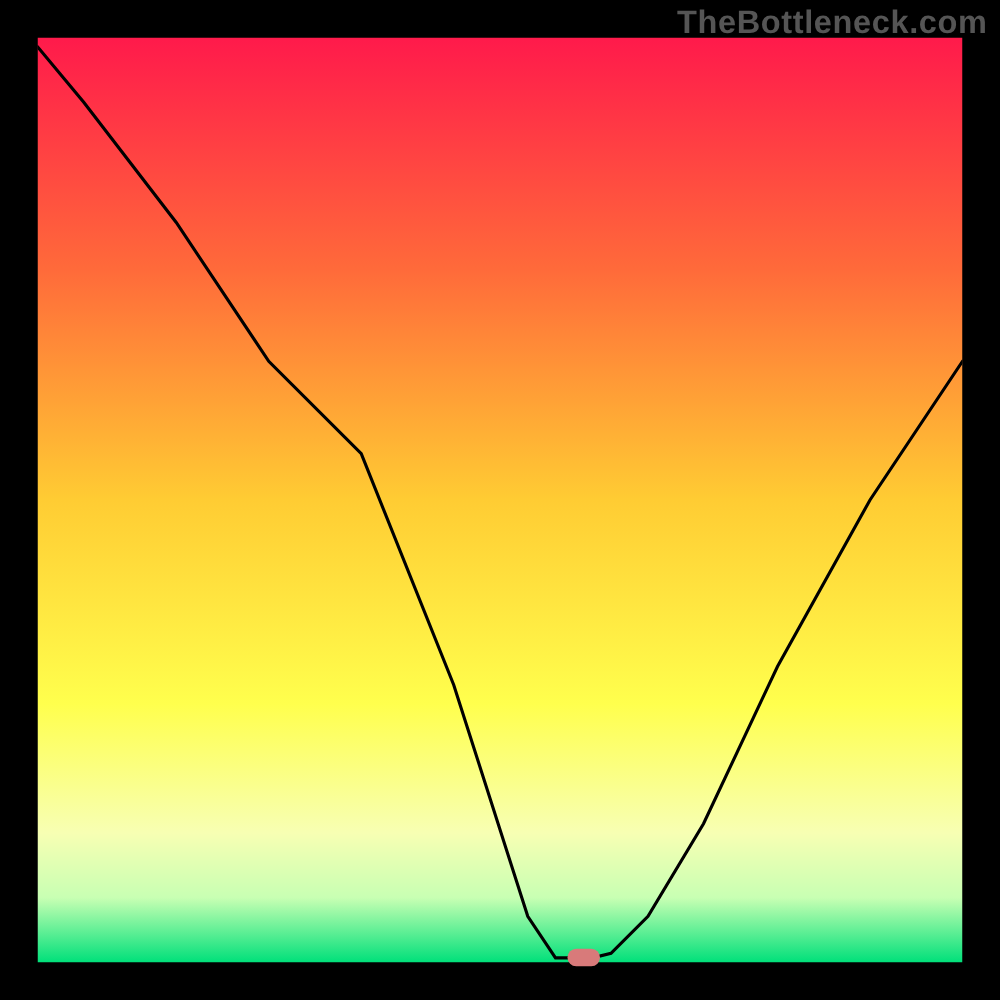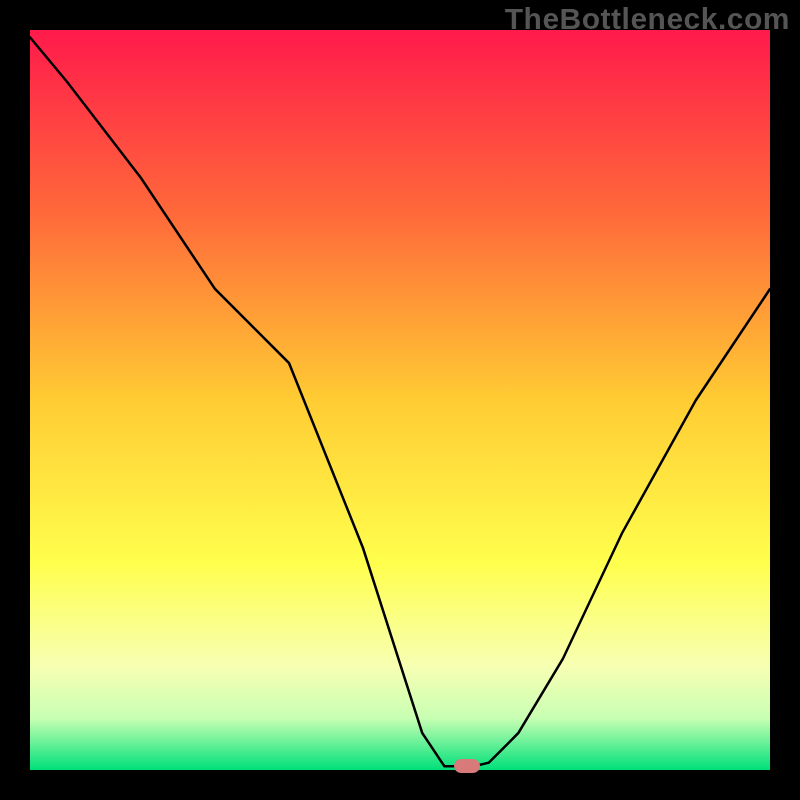--- a/index.html
+++ b/index.html
@@ -15,21 +15,21 @@
     position: relative;
     width: 800px;
     height: 800px;
     background: #000;
   }
   .watermark {
     position: absolute;
     top: 2px;
     right: 10px;
     color: #555;
-    font-size: 30px;
+    font-size: 26px;
     font-weight: 600;
     letter-spacing: 0.5px;
     z-index: 20;
     user-select: none;
   }
   .plot-wrapper {
     position: absolute;
     left: 30px;
     top: 30px;
     width: 740px;

